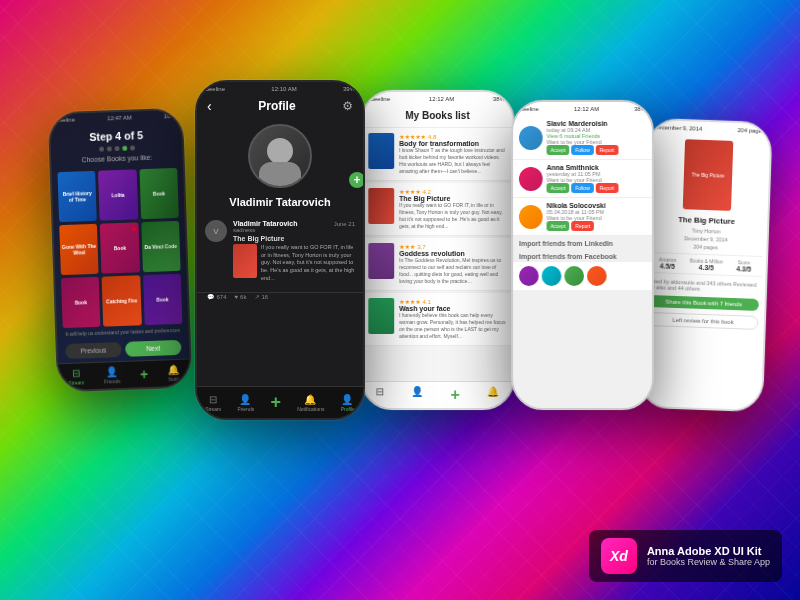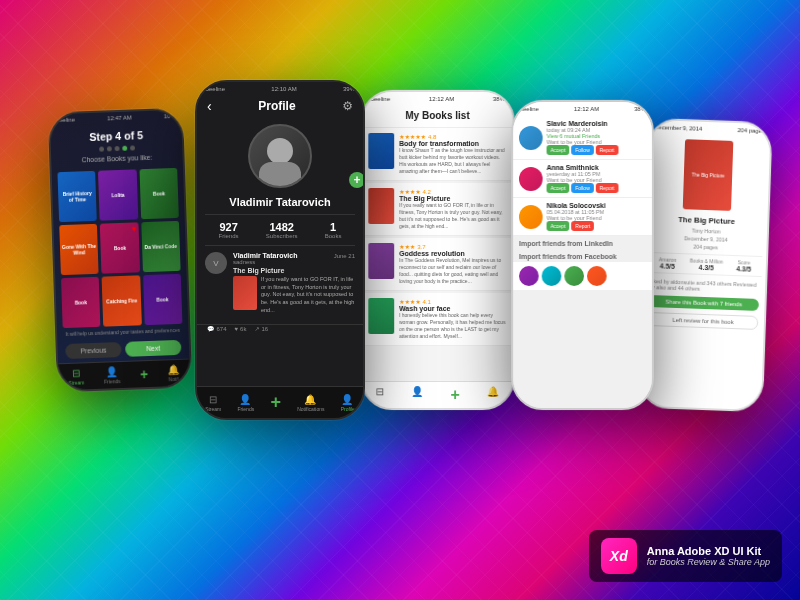--- a/index.html
+++ b/index.html
@@ -826,21 +826,20 @@
     }
 
     .branding-title {
       font-size: 11px;
       font-weight: 700;
     }
 
     .branding-sub {
       font-size: 9px;
       color: #ccc;
-      font-style: italic;
     }
   </style>
 </head>
 <body>
 
 <div class="bg-gradient"></div>
 <div class="bg-pattern"></div>
 
 <div class="scene">
   <div class="phones-container">
@@ -948,34 +947,20 @@
           <span class="gear-icon">⚙</span>
         </div>
         <div class="profile-avatar-container">
           <div class="avatar-circle">
             <div class="avatar-head"></div>
             <div class="avatar-body"></div>
           </div>
           <div class="avatar-plus">+</div>
         </div>
         <div class="profile-name">Vladimir Tatarovich</div>
-        <div class="profile-stats">
-          <div class="stat-item">
-            <div class="stat-num">927</div>
-            <div class="stat-label">Friends</div>
-          </div>
-          <div class="stat-item">
-            <div class="stat-num">1482</div>
-            <div class="stat-label">Subscribers</div>
-          </div>
-          <div class="stat-item">
-            <div class="stat-num">1</div>
-            <div class="stat-label">Books</div>
-          </div>
-        </div>
         <div class="profile-post">
           <div class="post-avatar">V</div>
           <div class="post-content">
             <div style="display:flex;justify-content:space-between;align-items:center;">
               <span class="post-author">Vladimir Tatarovich</span>
               <span class="post-date">June 21</span>
             </div>
             <div class="post-date">sadness</div>
             <div class="post-book-title">The Big Picture</div>
             <div class="post-book-content">

